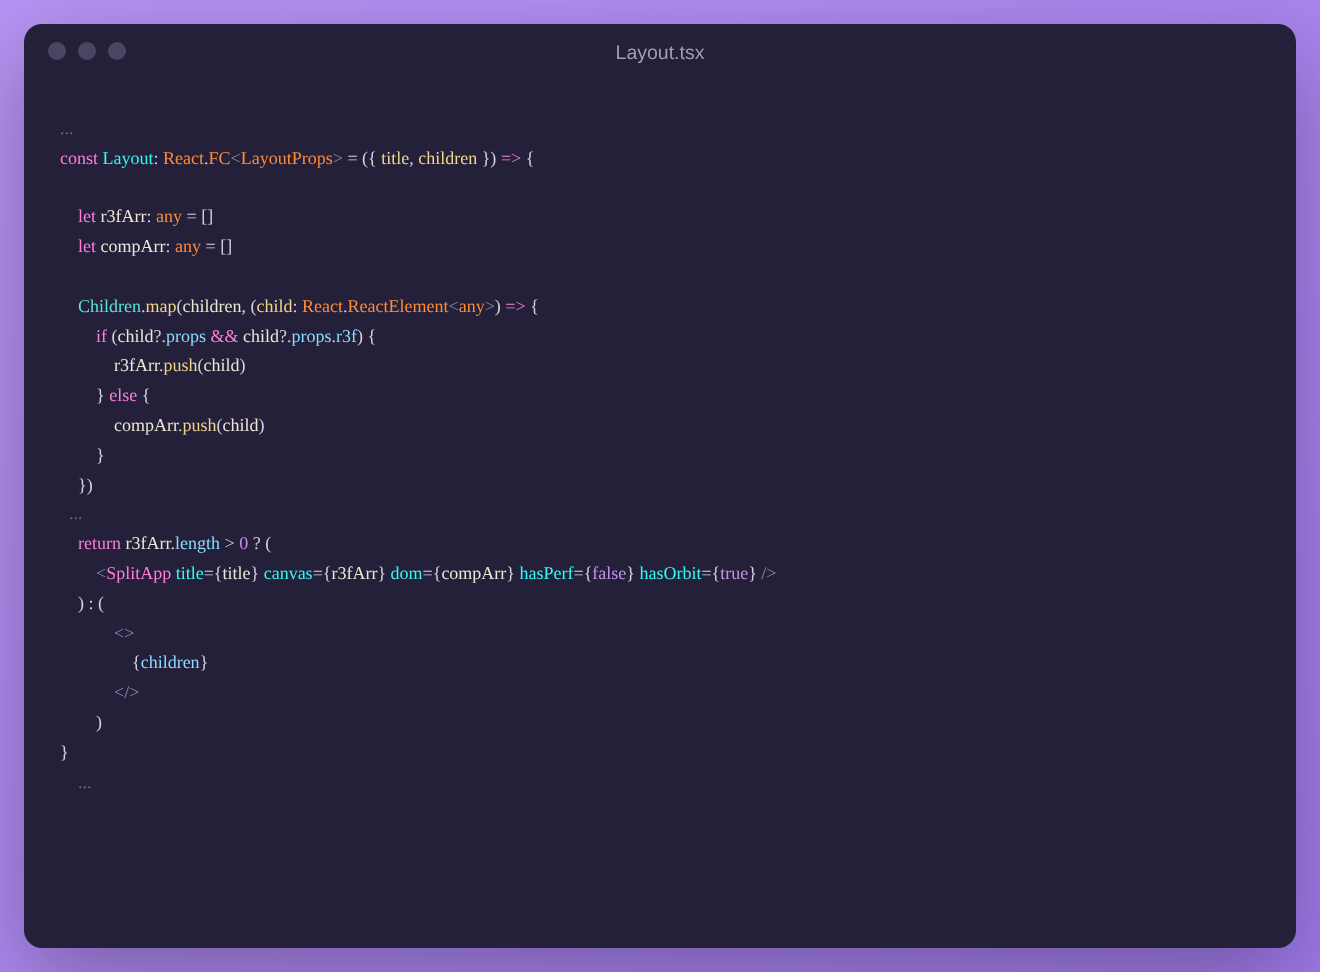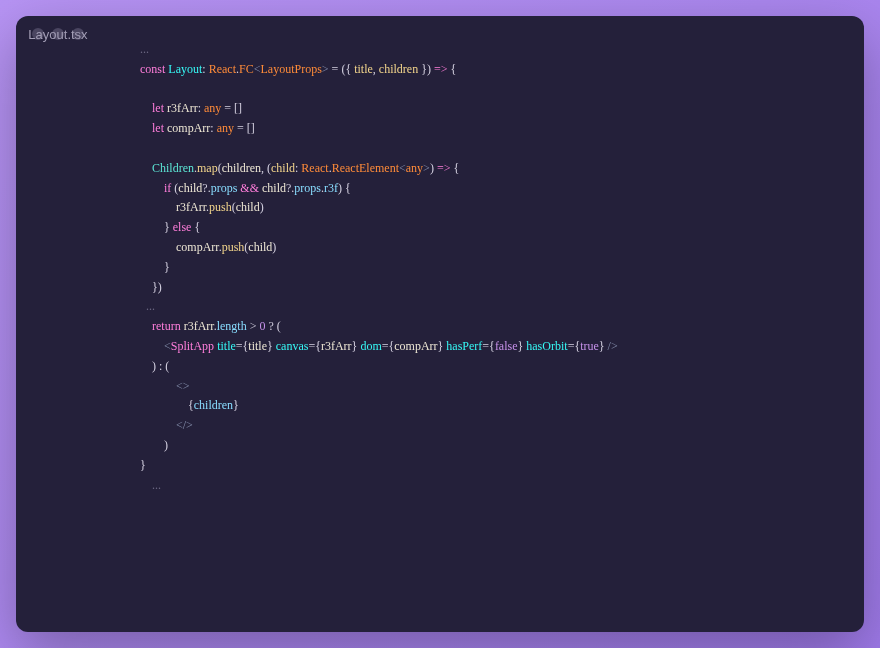--- a/index.html
+++ b/index.html
@@ -17,22 +17,21 @@
       justify-content: center;
     }
     .window {
       width: 100%;
       height: 100%;
       background: #24203a;
       border-radius: 12px;
       overflow: hidden;
       box-shadow: 0 20px 60px rgba(0,0,0,0.3);
       display: flex;
-      flex-direction: row;
-      gap: 16px;
+      flex-direction: column;
     }
     .titlebar {
       height: 36px;
       display: flex;
       align-items: center;
       padding: 0 16px;
       position: relative;
       flex-shrink: 0;
     }
     .traffic-lights {

